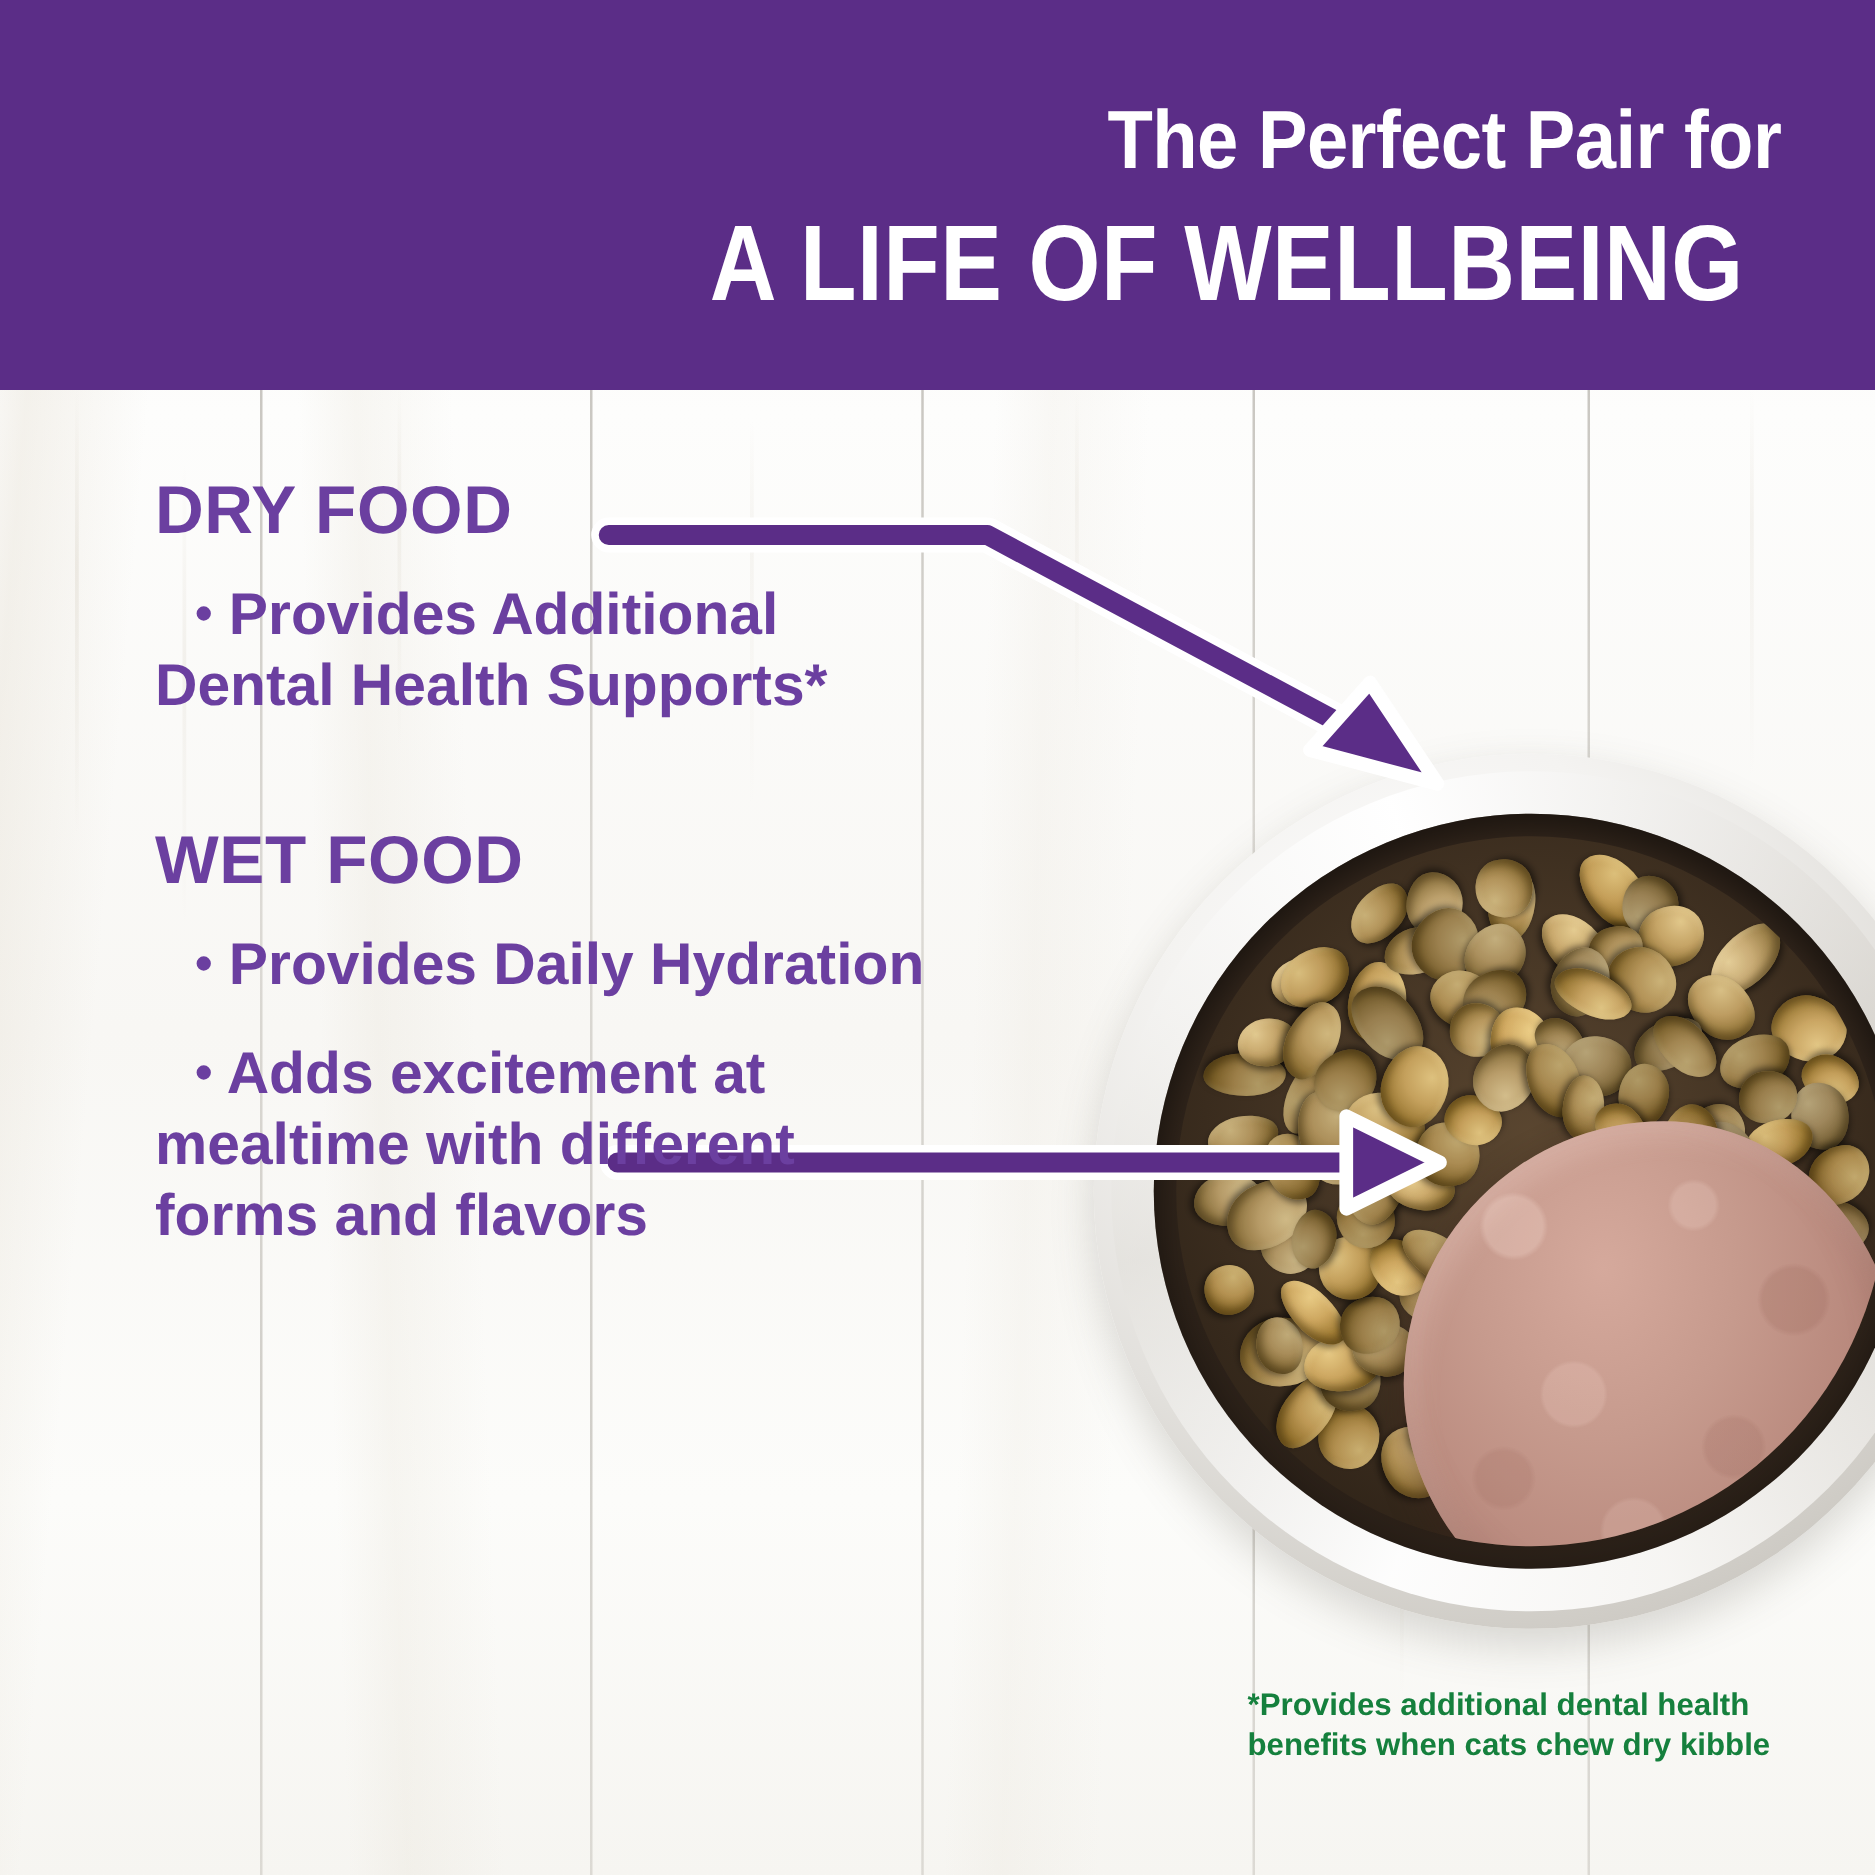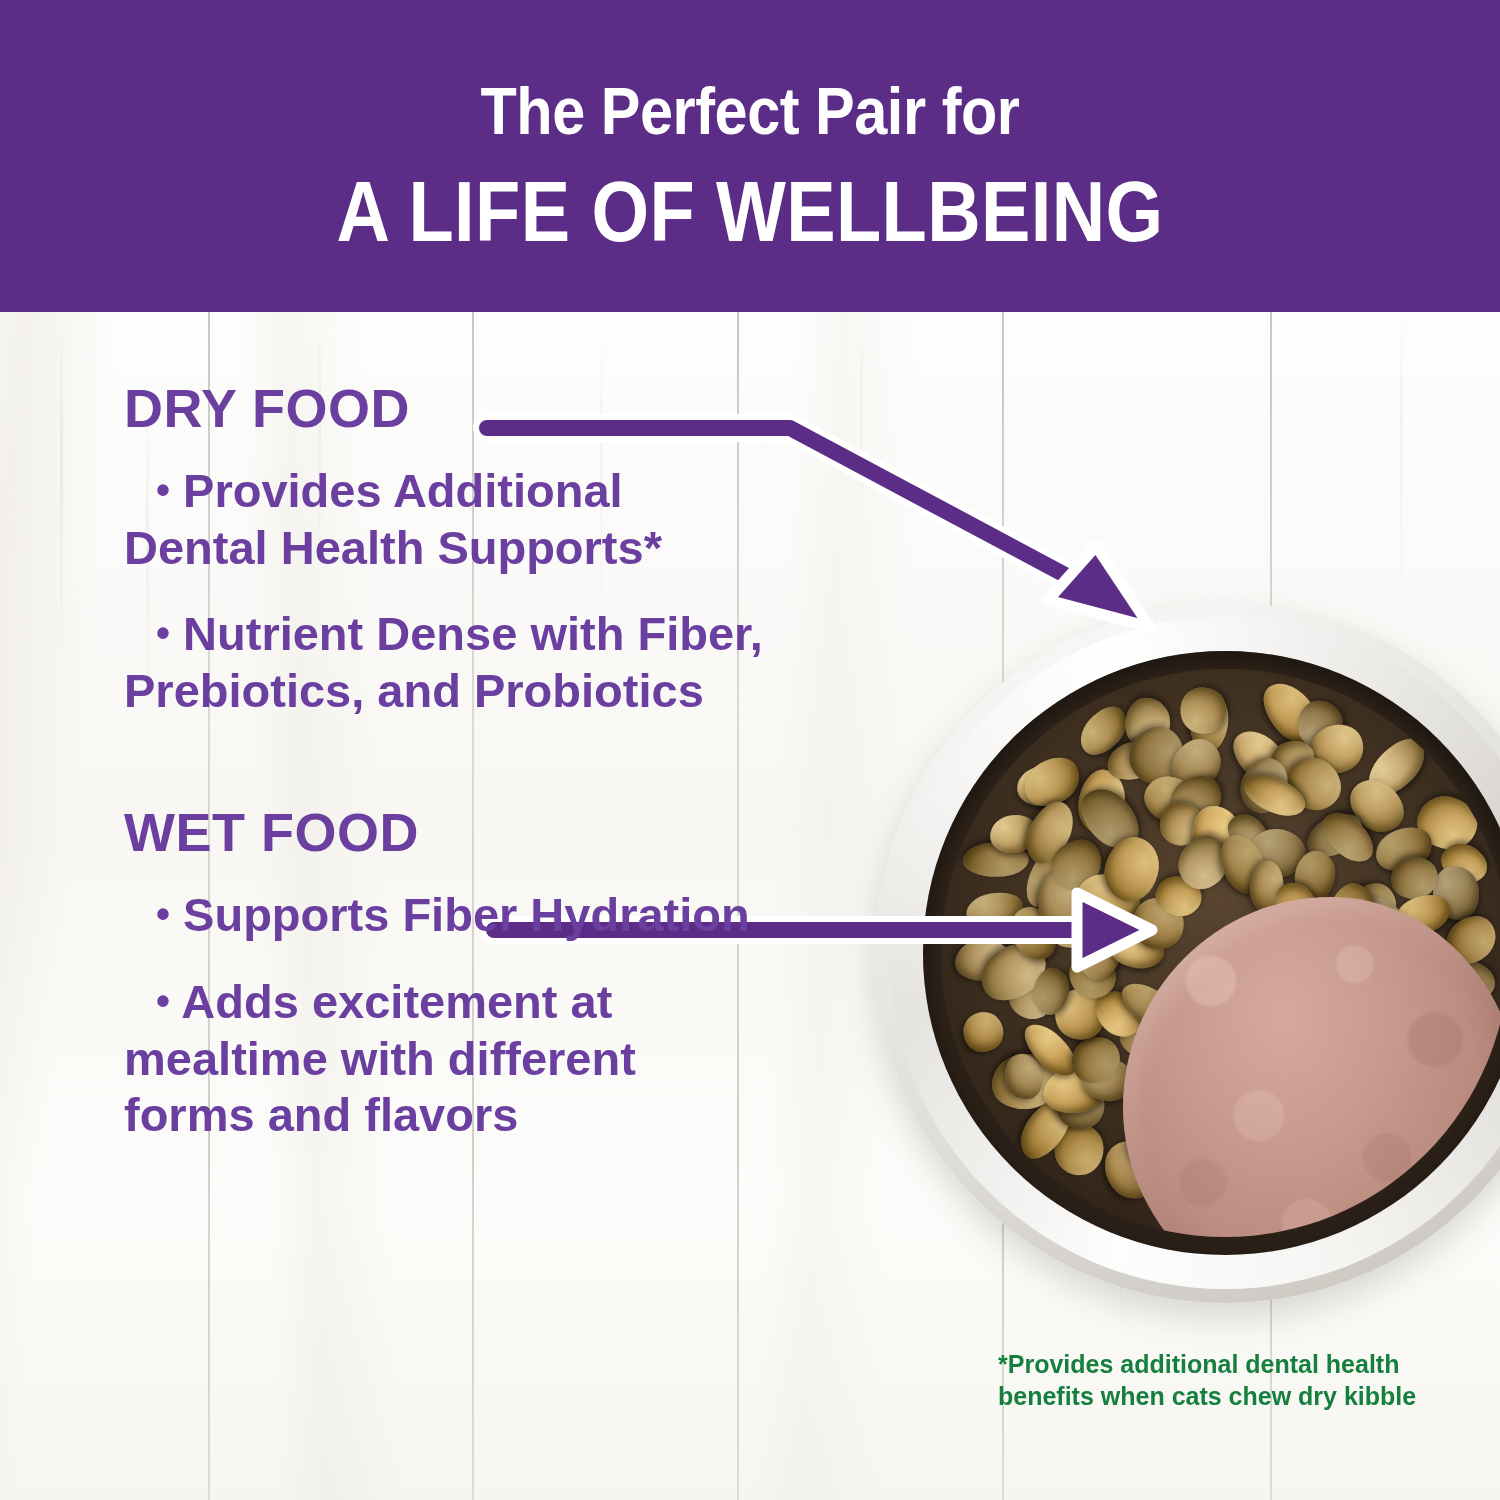--- a/index.html
+++ b/index.html
@@ -54,21 +54,21 @@
     position: absolute;
     left: 0; top: 0;
     width: 1500px;
     height: 312px;
     background: #5B2D87;
     overflow: hidden;
   }
   .header-inner {
     position: absolute;
     left: 0; right: 0; top: 0;
-    text-align: center;
+    text-align: right;
     color: #ffffff;
   }
   .hdr-line1 {
     font-family: "Liberation Sans Narrow", "Liberation Sans", sans-serif;
     font-weight: 700;
     font-size: 66px;
     letter-spacing: -0.5px;
     line-height: 1;
     margin-top: 78px;
     transform: scaleX(0.90);
@@ -385,23 +385,22 @@
       <path d="M 494 930 L 1095 930" fill="none" stroke="#ffffff" stroke-width="28" stroke-linecap="round"></path>
       <path d="M 494 930 L 1095 930" fill="none" stroke="#5B2D87" stroke-width="16" stroke-linecap="round"></path>
       <path d="M 1152 930 L 1077 893 L 1077 967 Z" fill="#5B2D87" stroke="#ffffff" stroke-width="11" stroke-linejoin="round"></path>
     </g>
   </svg>
 
   <div class="copy-col">
 
     <div class="sect-head">DRY FOOD</div>
     <p class="bullet"><span class="dot">•</span> <span>Provides Additional Dental Health Supports*</span></p>
-    <p class="bullet"><span class="dot">•</span> <span>Nutrient Dense with Fiber, Prebiotics, and Probiotics</span></p>
 
     <div class="sect-head wet">WET FOOD</div>
-    <p class="bullet"><span class="dot">•</span> <span>Supports Fiber Hydration</span></p>
+    <p class="bullet"><span class="dot">•</span> <span>Provides Daily Hydration</span></p>
     <p class="bullet"><span class="dot">•</span> <span>Adds excitement at mealtime with different forms and flavors</span></p>
 
   </div>
 
   <div class="footnote">*Provides additional dental health benefits when cats chew dry kibble</div>
 
 </div>
 
 </body></html>

